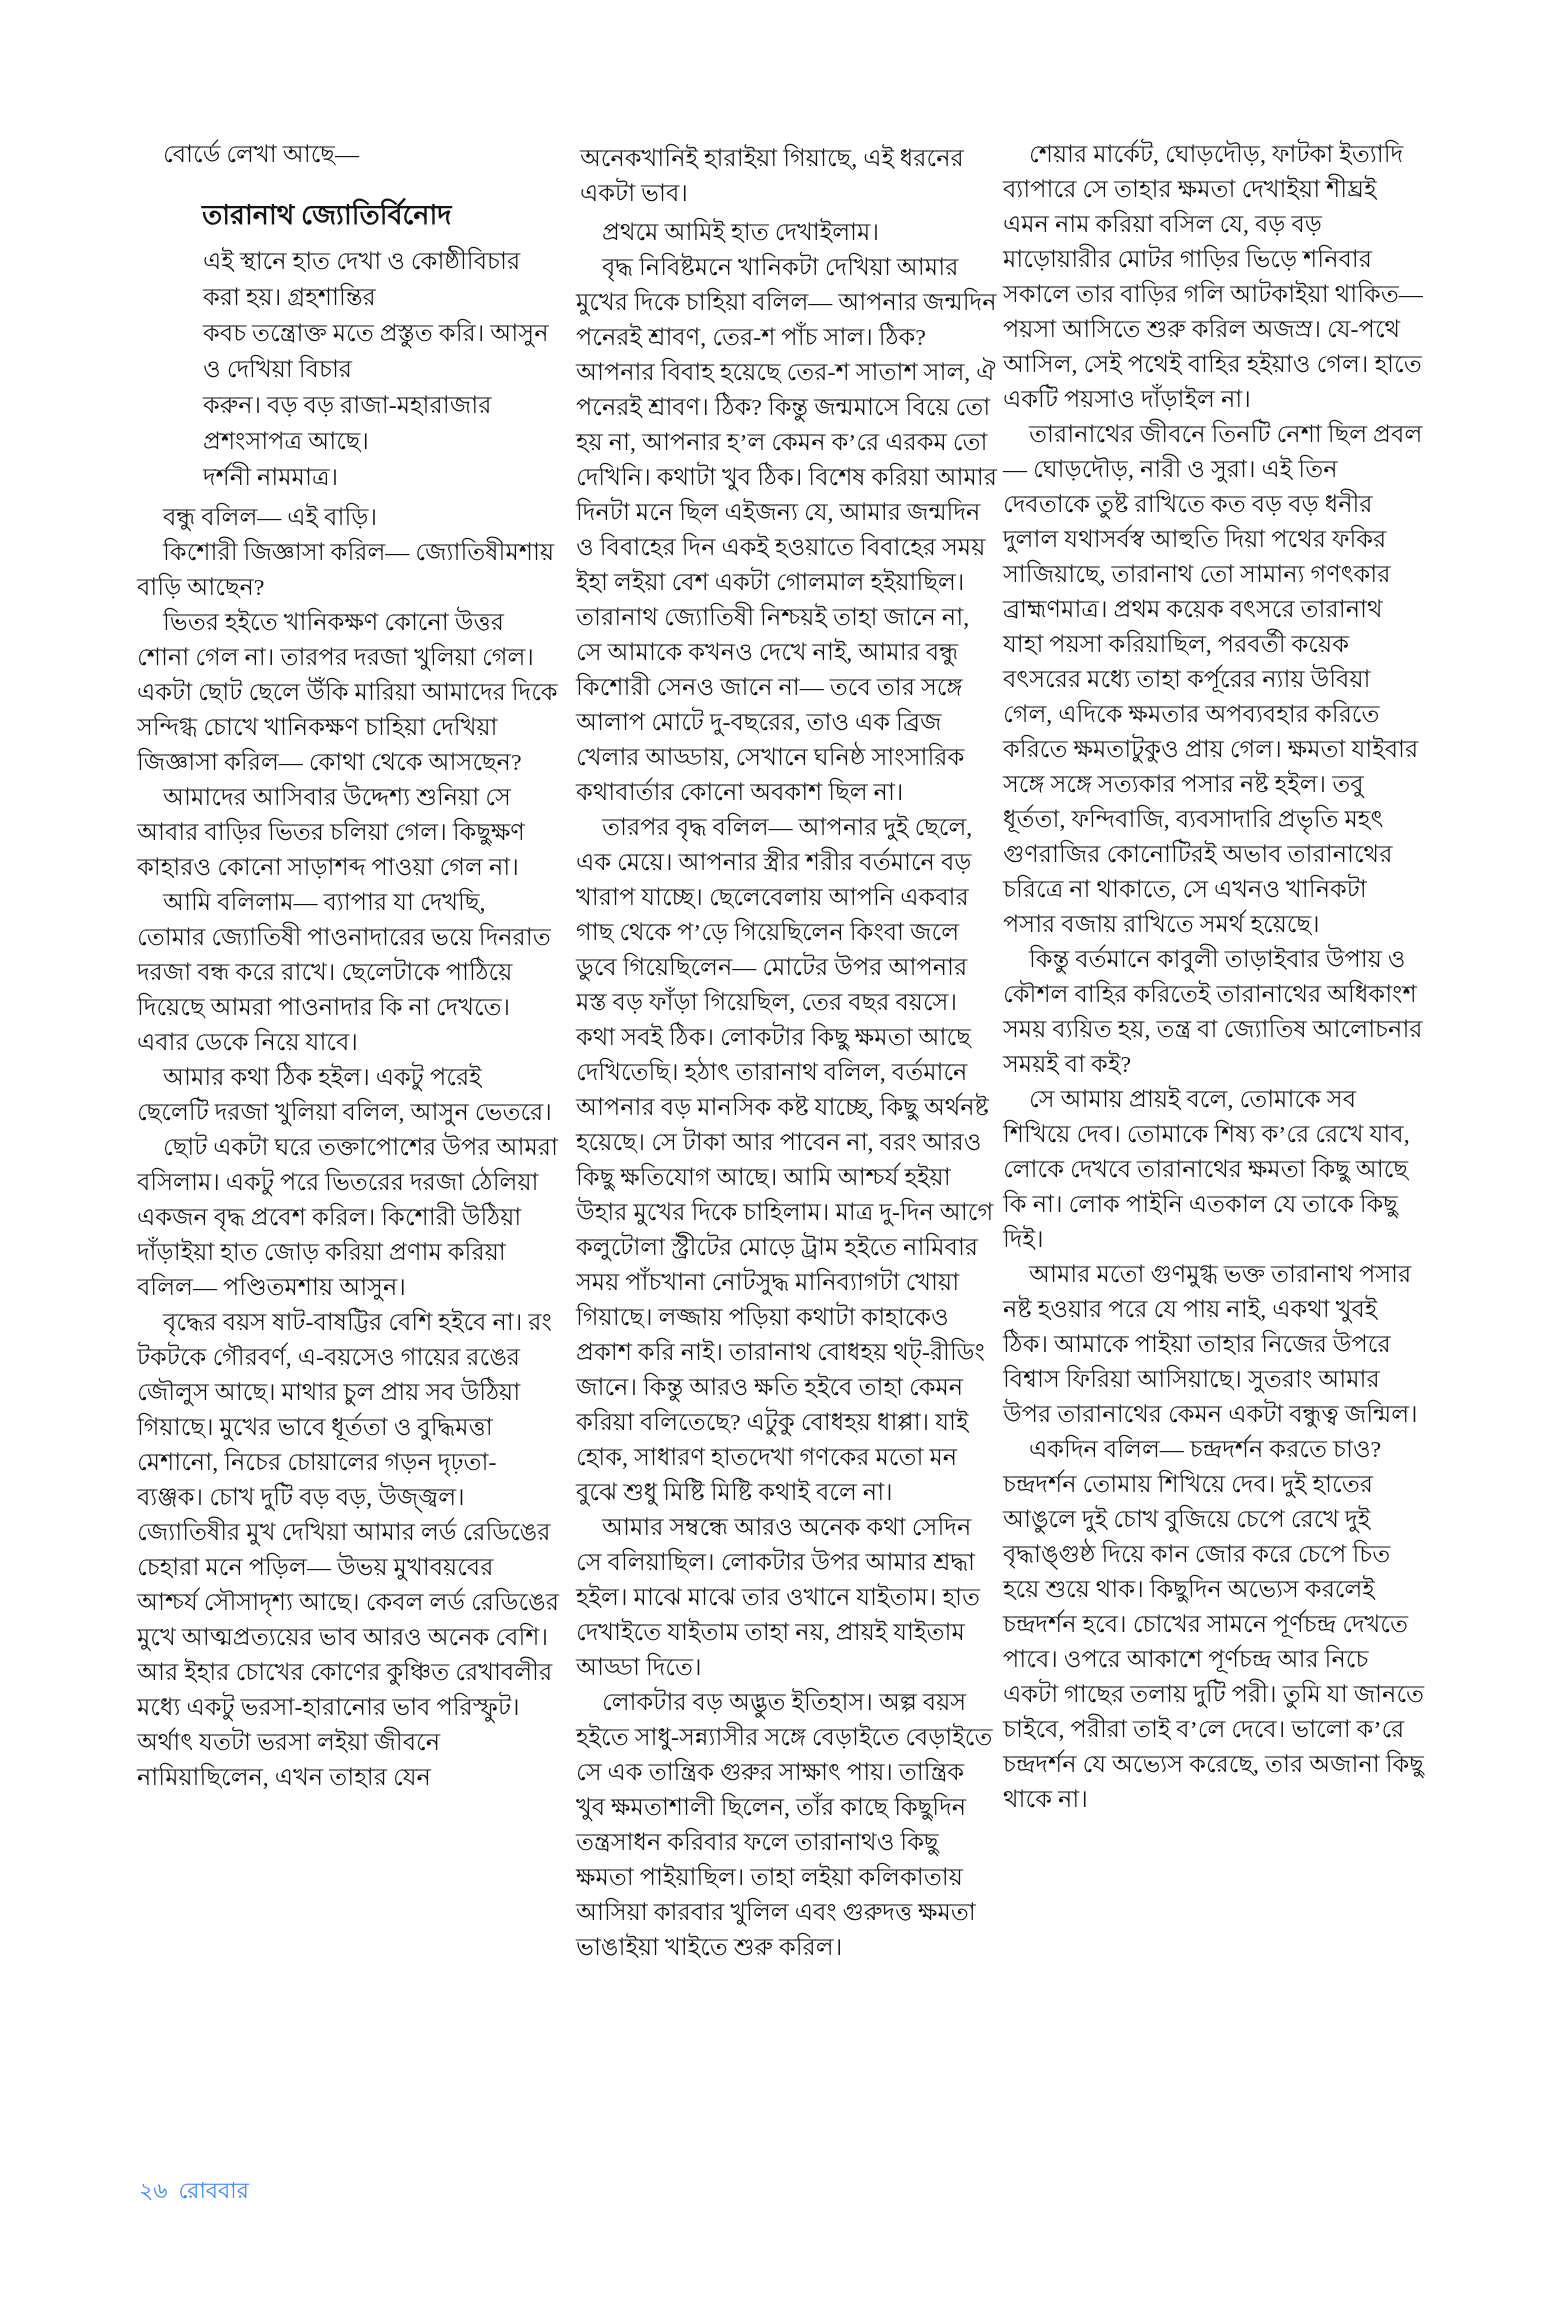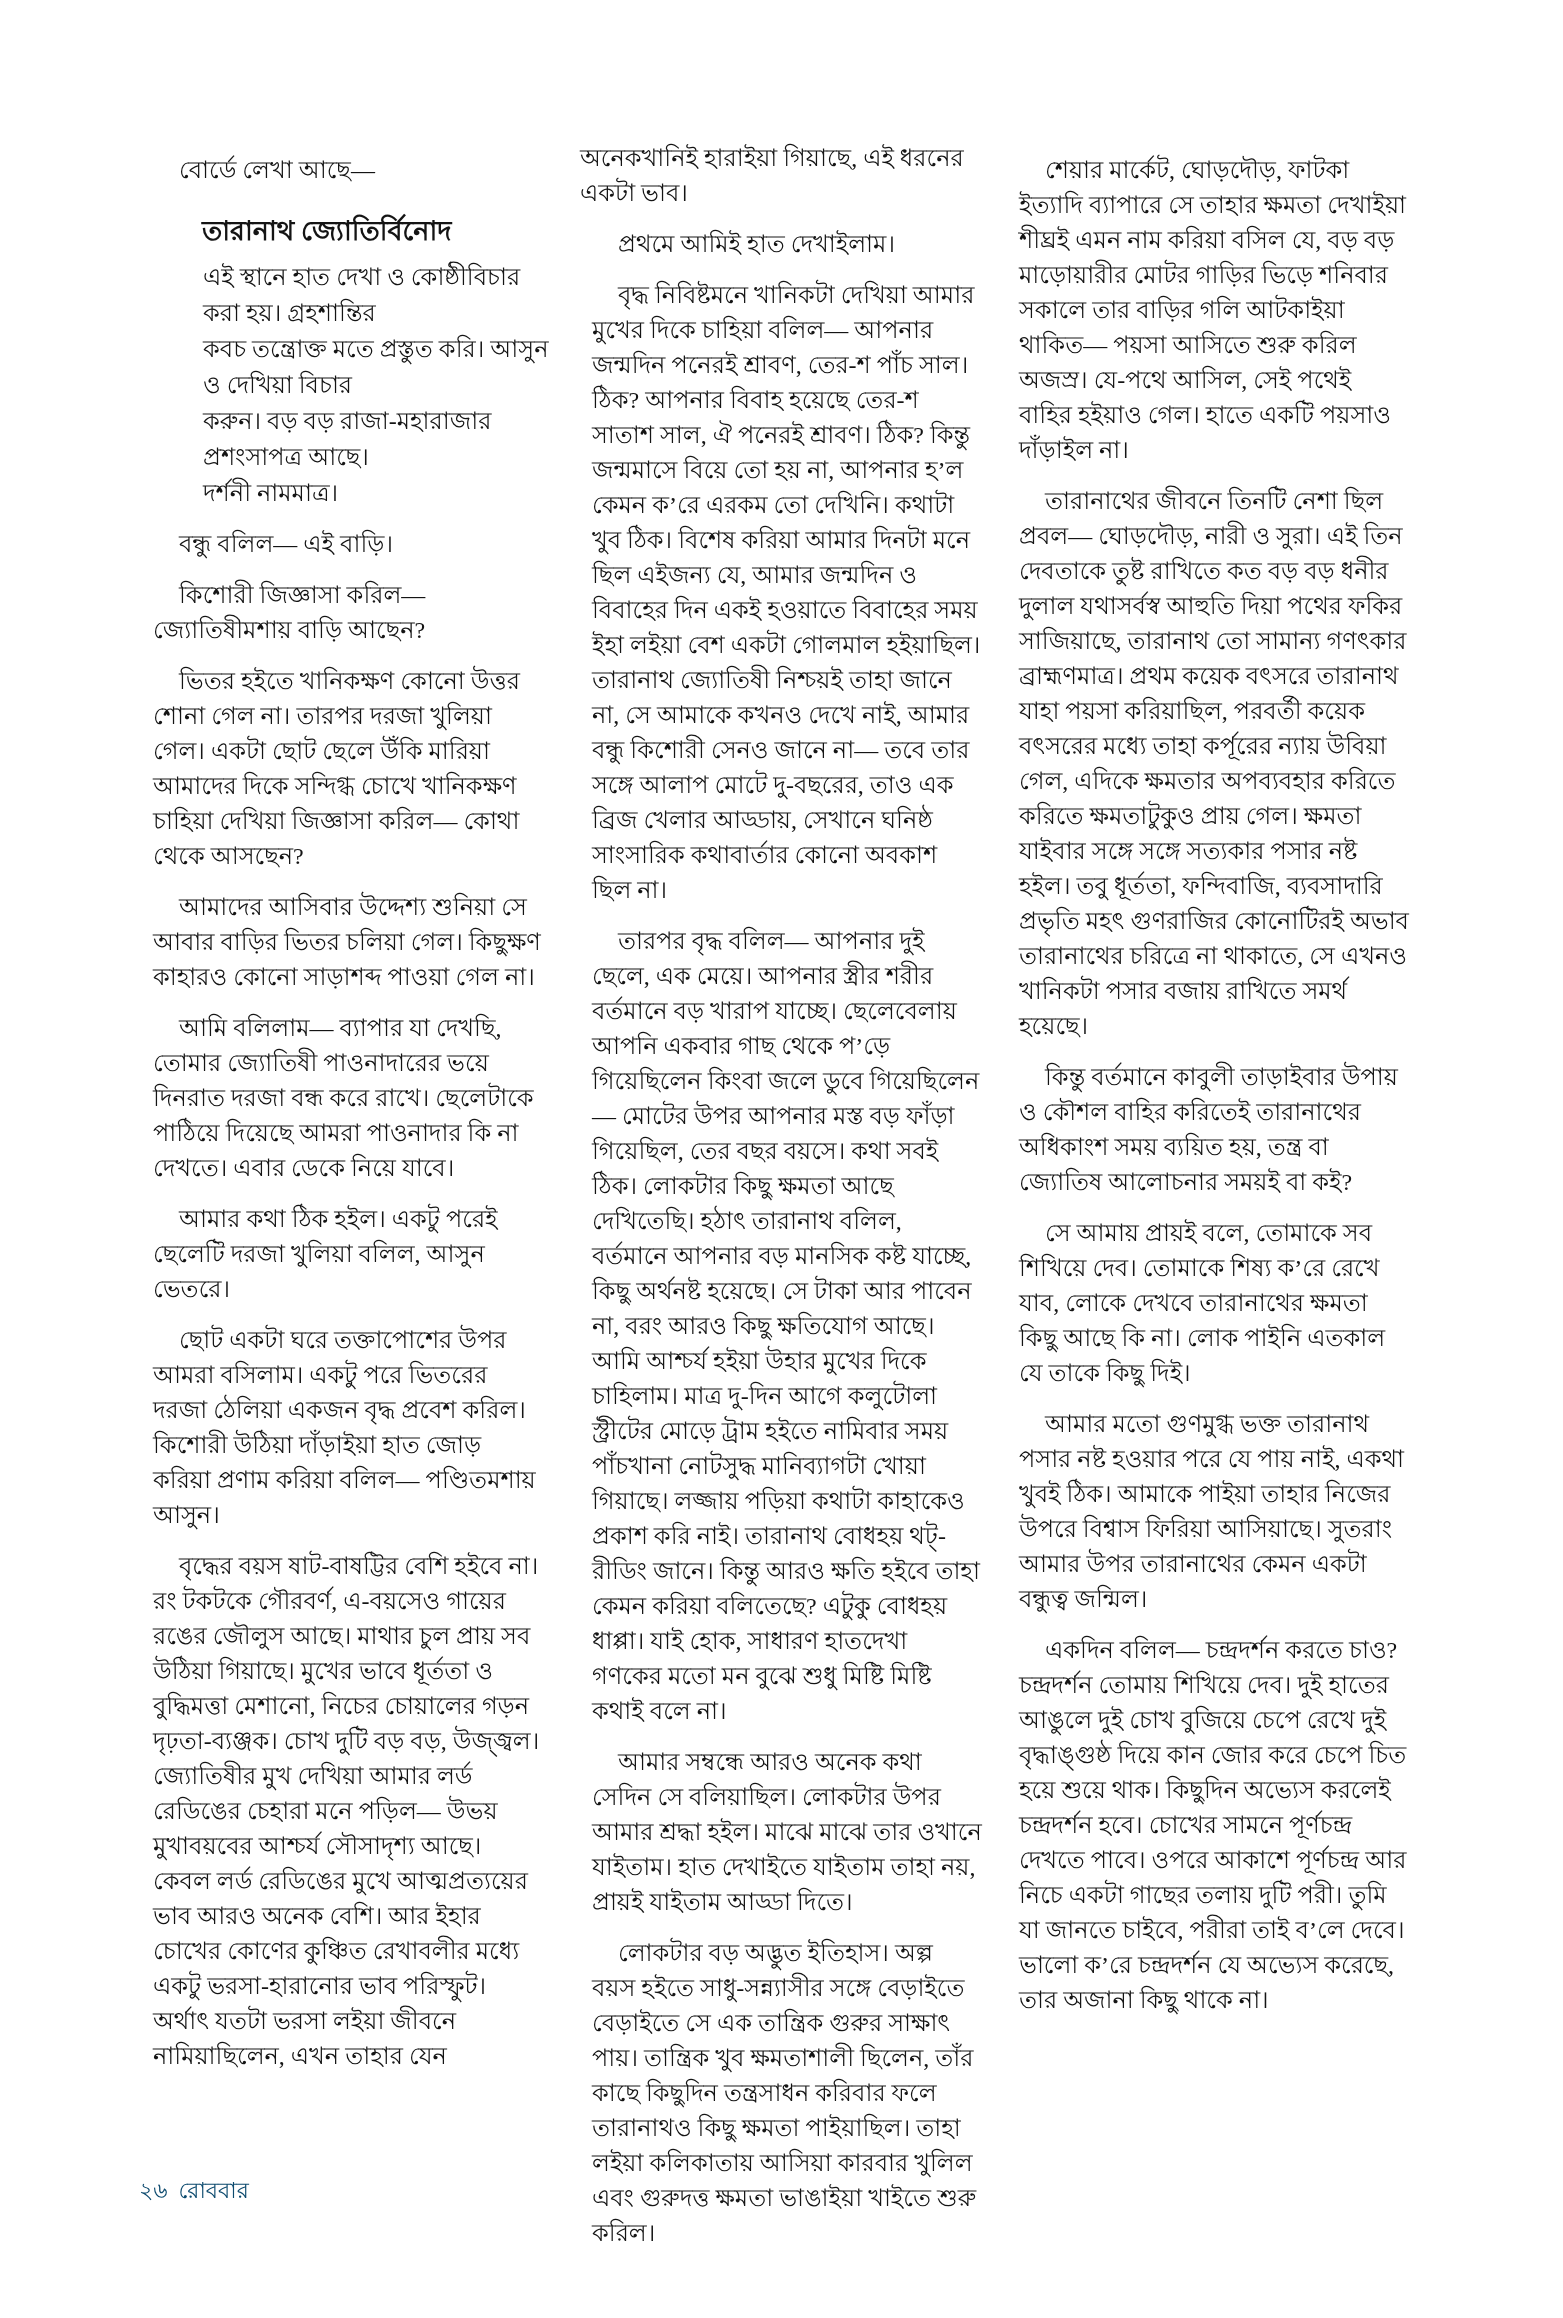--- a/index.html
+++ b/index.html
@@ -24,21 +24,21 @@
     font-size: 24px;
     line-height: 35px;
     text-align: left;
     letter-spacing: 0;
   }
   .col-1 { left: 137px; }
   .col-2 { left: 576px; }
   .col-3 { left: 1003px; }
 
   p.para {
-    margin: 16px;
+    margin: 0;
     text-indent: 26px;
   }
   p.cont {
     margin: 4px;
     text-indent: 0;
   }
   .signboard {
     margin: 21.6px 0 4.6px 65px;
   }
   p.sign-heading {
@@ -52,21 +52,21 @@
     margin: 1px;
     text-indent: 0;
     line-height: 35px;
   }
   .footer {
     position: absolute;
     left: 139px;
     top: 2175px;
     font-size: 22px;
     line-height: 31px;
-    color: #0c4a6e;
+    color: #3b82f6;
     white-space: nowrap;
   }
   .footer .sep { display: inline-block; width: 10.8px; }
 </style>
 </head>
 <body>
 
 <div class="page">
   <div class="col col-1">
       <p class="para">বোর্ডে লেখা আছে—</p>

